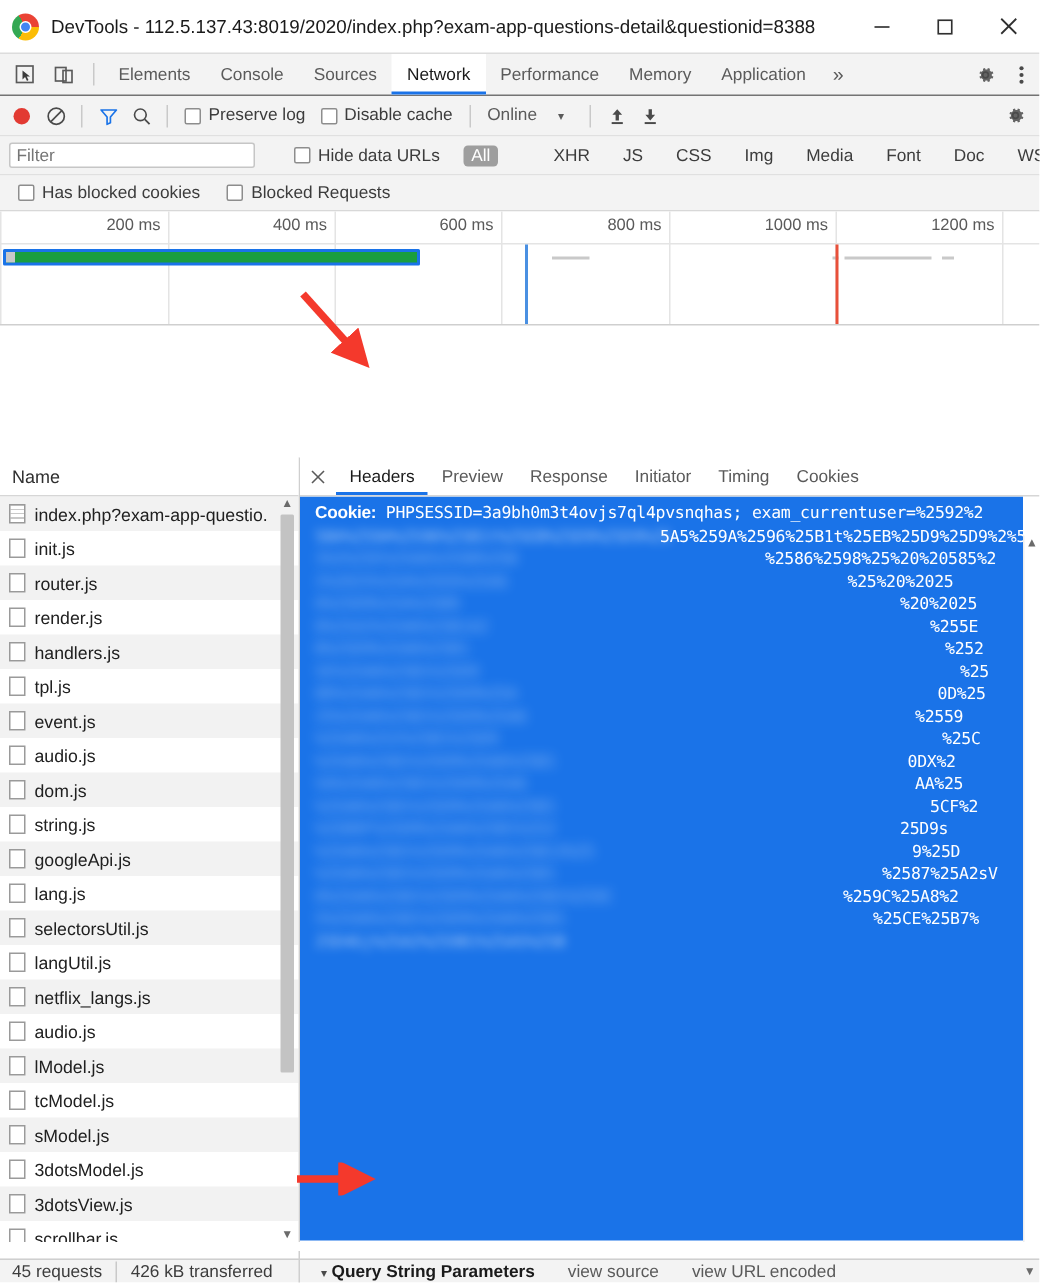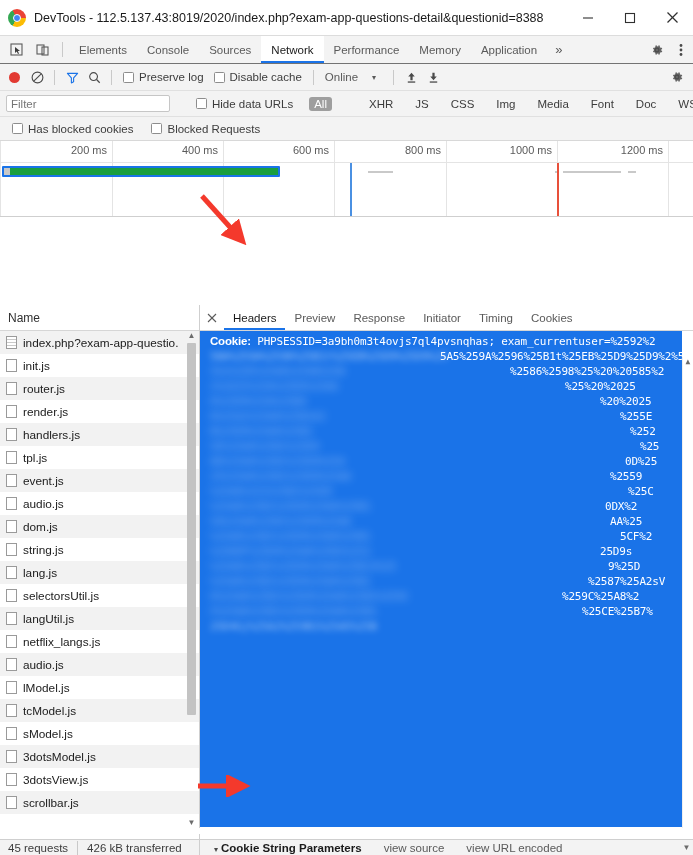--- a/index.html
+++ b/index.html
@@ -404,20 +404,24 @@
       <div class="req-row">
           <span class="ficon"></span>
           <span class="req-name">dom.js</span>
         </div>
       <div class="req-row">
           <span class="ficon"></span>
           <span class="req-name">string.js</span>
         </div>
       <div class="req-row">
           <span class="ficon"></span>
+          <span class="req-name">googleApi.js</span>
+        </div>
+      <div class="req-row">
+          <span class="ficon"></span>
           <span class="req-name">lang.js</span>
         </div>
       <div class="req-row">
           <span class="ficon"></span>
           <span class="req-name">selectorsUtil.js</span>
         </div>
       <div class="req-row">
           <span class="ficon"></span>
           <span class="req-name">langUtil.js</span>
         </div>
@@ -546,21 +550,21 @@
   </div>
 </div>
 
 <div class="statusbar">
   <div class="sb-left">
     <span>45 requests</span>
     <span class="sb-div"></span>
     <span>426 kB transferred</span>
   </div>
   <div class="sb-right">
-    <span><span class="tri">▾</span><span class="qsp">Cookie String Parameters</span></span>
+    <span><span class="tri">▾</span><span class="qsp">Query String Parameters</span></span>
     <span class="lnk">view source</span>
     <span class="lnk">view URL encoded</span>
   </div>
   <div style="width:13px;display:flex;align-items:center;justify-content:center;" class="sb-arrow">▼</div>
 </div>
 
 <svg class="arrow" style="left:196px; top:192px;" width="60" height="56">
   <defs>
       <marker id="ah1" markerWidth="5" markerHeight="5" refX="2.5" refY="2.5" orient="auto">
         <path d="M0,0 L5,2.5 L0,5 z" fill="#f4392c"></path>

